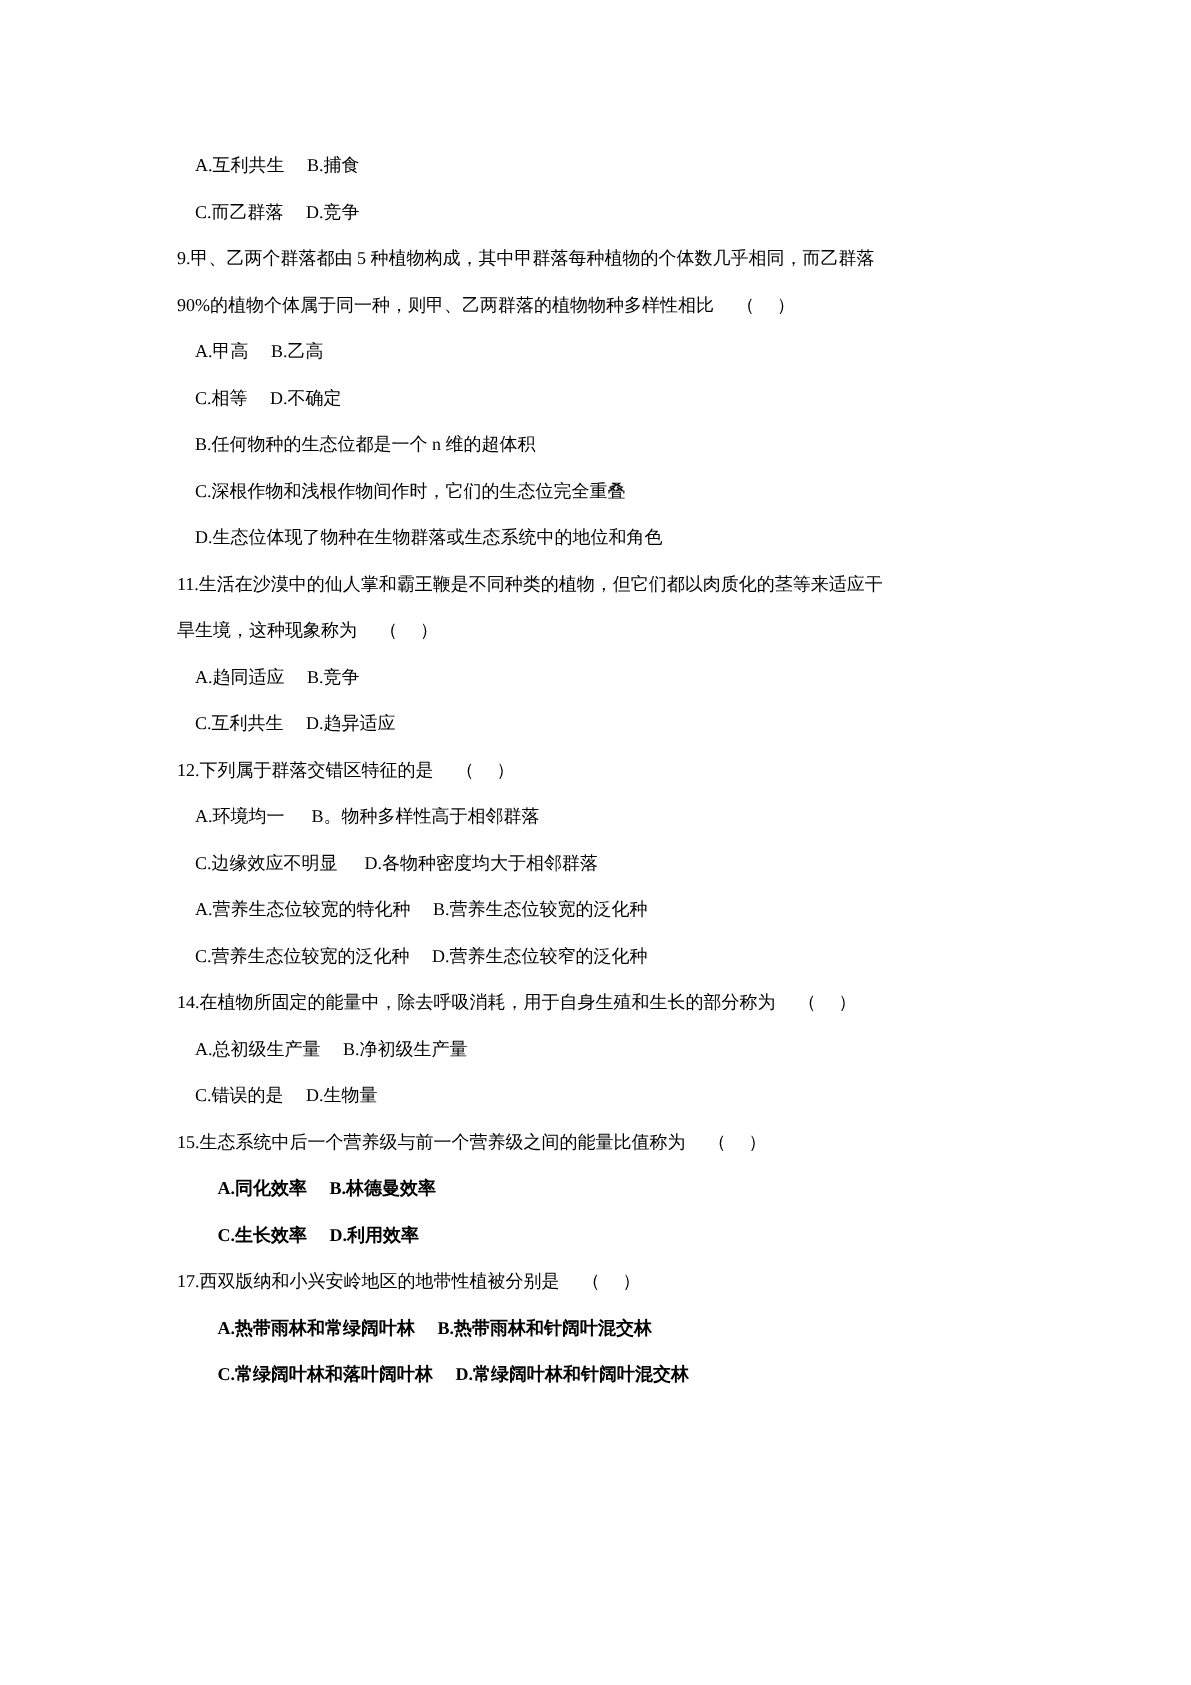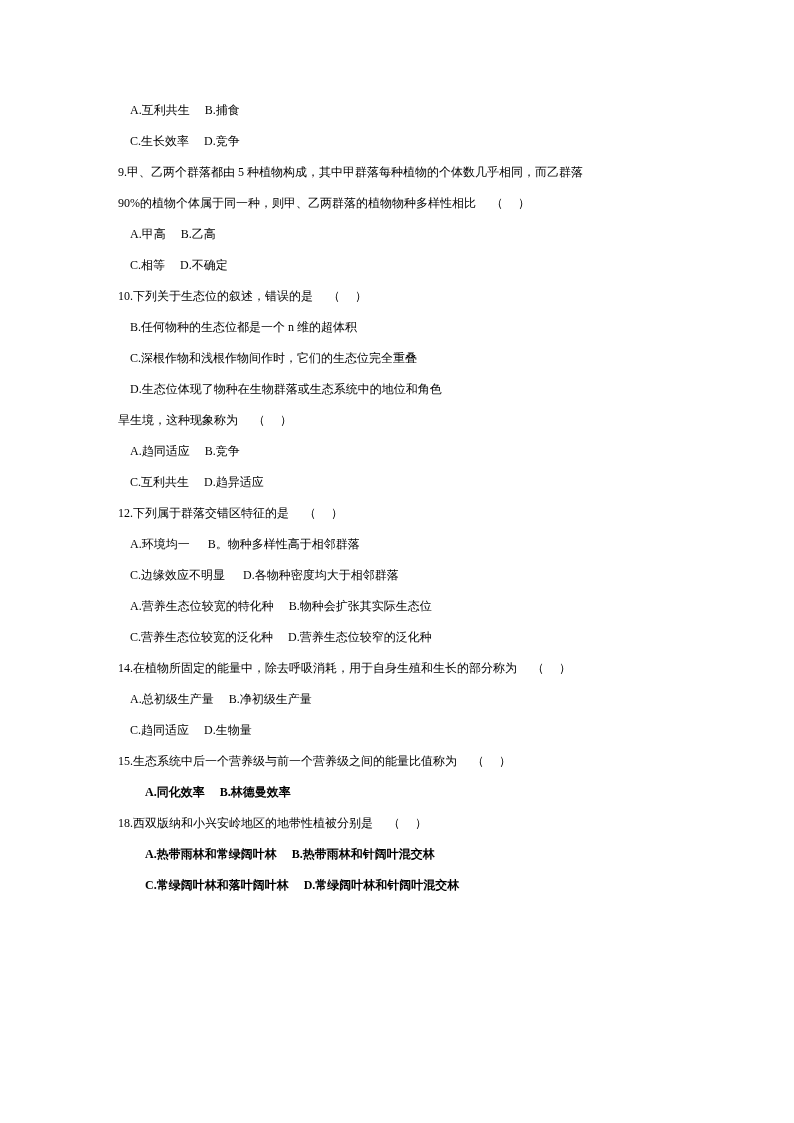--- a/index.html
+++ b/index.html
@@ -32,39 +32,40 @@
   }
   .line.opt  { padding-left: 12px; }
   .line.opt2 { padding-left: 27px; font-weight: bold; }
 </style>
 </head>
 <body>
 
 <div class="page">
   <div class="content">
       <div class="line opt">A.互利共生     B.捕食</div>
-      <div class="line opt">C.生长效率     D.竞争</div>
+      <div class="line opt">C.而乙群落     D.竞争</div>
       <div class="line">9.甲、乙两个群落都由 5 种植物构成，其中甲群落每种植物的个体数几乎相同，而乙群落</div>
       <div class="line">90%的植物个体属于同一种，则甲、乙两群落的植物物种多样性相比     （     ）</div>
       <div class="line opt">A.甲高     B.乙高</div>
       <div class="line opt">C.相等     D.不确定</div>
-      <div class="line">10.下列关于生态位的叙述，错误的是     （     ）</div>
       <div class="line opt">B.任何物种的生态位都是一个 n 维的超体积</div>
       <div class="line opt">C.深根作物和浅根作物间作时，它们的生态位完全重叠</div>
       <div class="line opt">D.生态位体现了物种在生物群落或生态系统中的地位和角色</div>
+      <div class="line">11.生活在沙漠中的仙人掌和霸王鞭是不同种类的植物，但它们都以肉质化的茎等来适应干</div>
       <div class="line">旱生境，这种现象称为     （     ）</div>
       <div class="line opt">A.趋同适应     B.竞争</div>
       <div class="line opt">C.互利共生     D.趋异适应</div>
       <div class="line">12.下列属于群落交错区特征的是     （     ）</div>
       <div class="line opt">A.环境均一      B。物种多样性高于相邻群落</div>
       <div class="line opt">C.边缘效应不明显      D.各物种密度均大于相邻群落</div>
-      <div class="line opt">A.营养生态位较宽的特化种     B.物种会扩张其实际生态位</div>
+      <div class="line opt">A.营养生态位较宽的特化种     B.营养生态位较宽的泛化种</div>
       <div class="line opt">C.营养生态位较宽的泛化种     D.营养生态位较窄的泛化种</div>
       <div class="line">14.在植物所固定的能量中，除去呼吸消耗，用于自身生殖和生长的部分称为     （     ）</div>
       <div class="line opt">A.总初级生产量     B.净初级生产量</div>
-      <div class="line opt">C.趋同适应     D.生物量</div>
+      <div class="line opt">C.错误的是     D.生物量</div>
       <div class="line">15.生态系统中后一个营养级与前一个营养级之间的能量比值称为     （     ）</div>
       <div class="line opt2">A.同化效率     B.林德曼效率</div>
-      <div class="line">18.西双版纳和小兴安岭地区的地带性植被分别是     （     ）</div>
+      <div class="line opt2">C.生长效率     D.利用效率</div>
+      <div class="line">17.西双版纳和小兴安岭地区的地带性植被分别是     （     ）</div>
       <div class="line opt2">A.热带雨林和常绿阔叶林     B.热带雨林和针阔叶混交林</div>
       <div class="line opt2">C.常绿阔叶林和落叶阔叶林     D.常绿阔叶林和针阔叶混交林</div>
     </div>
 </div>
 
 </body></html>

